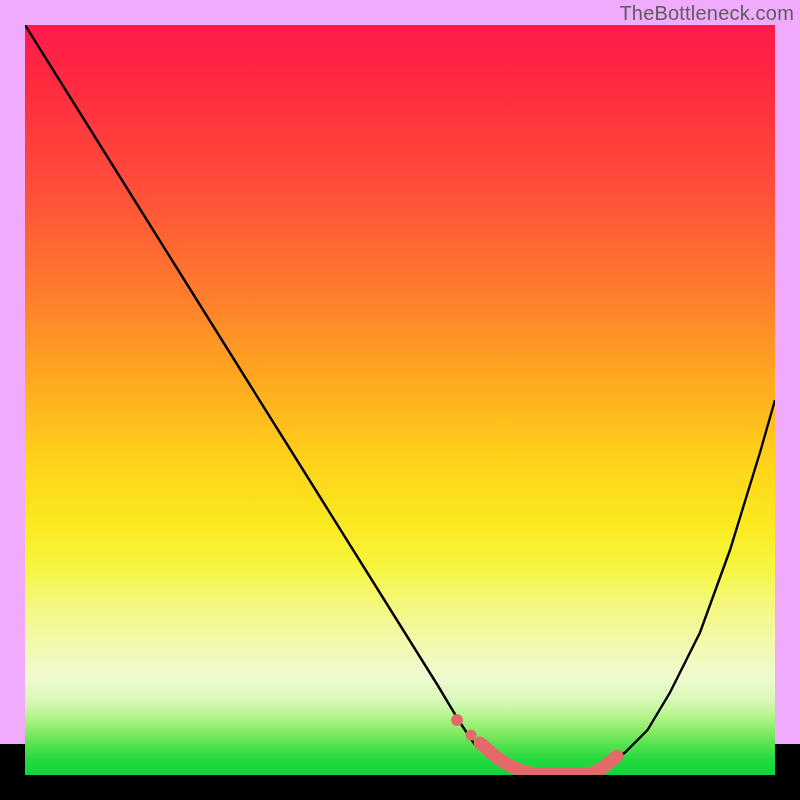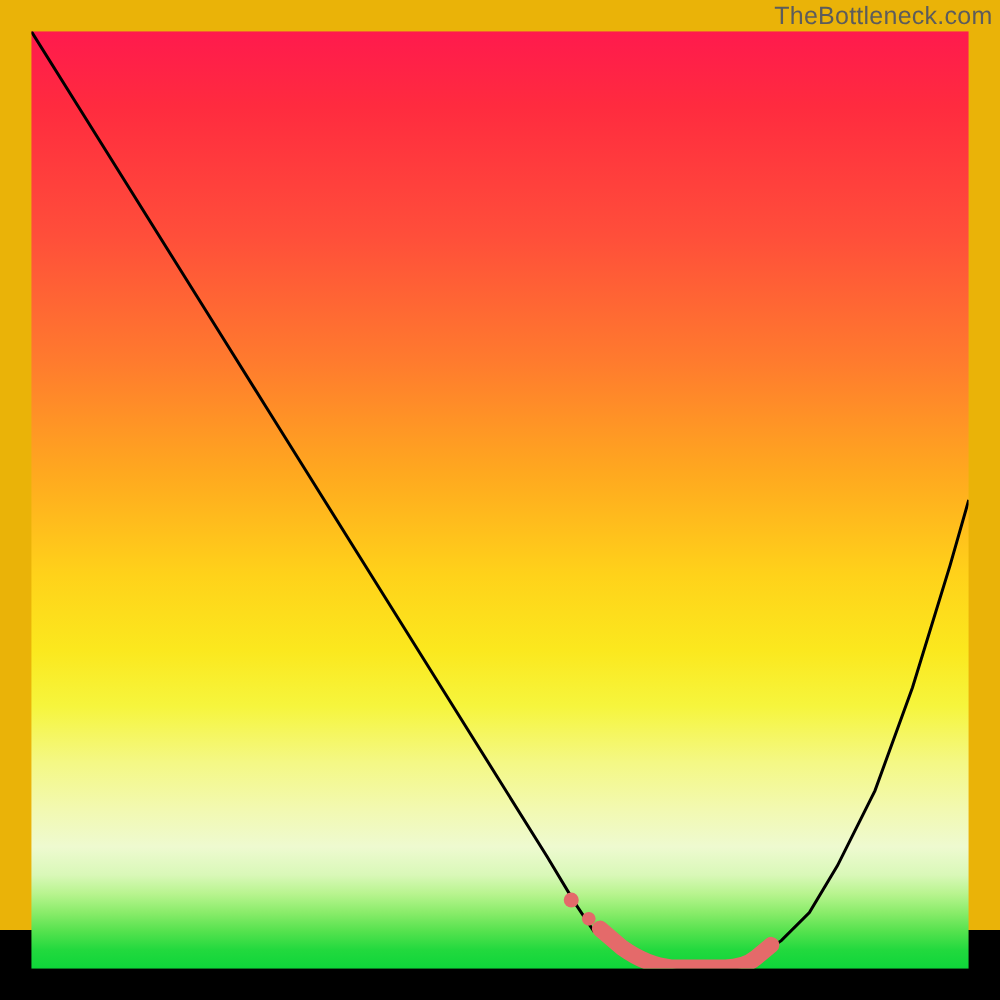--- a/index.html
+++ b/index.html
@@ -8,21 +8,21 @@
     width: 800px;
     height: 800px;
     background: #000;
     overflow: hidden;
     font-family: Arial, Helvetica, sans-serif;
   }
   .frame {
     position: relative;
     width: 800px;
     height: 744px;
-    background: #eab308;
+    background: #f0abfc;
   }
   .watermark {
     position: absolute;
     top: 2px;
     right: 6px;
     color: #5c5c5c;
     font-size: 20px;
     font-weight: 500;
     letter-spacing: 0.2px;
     z-index: 10;

